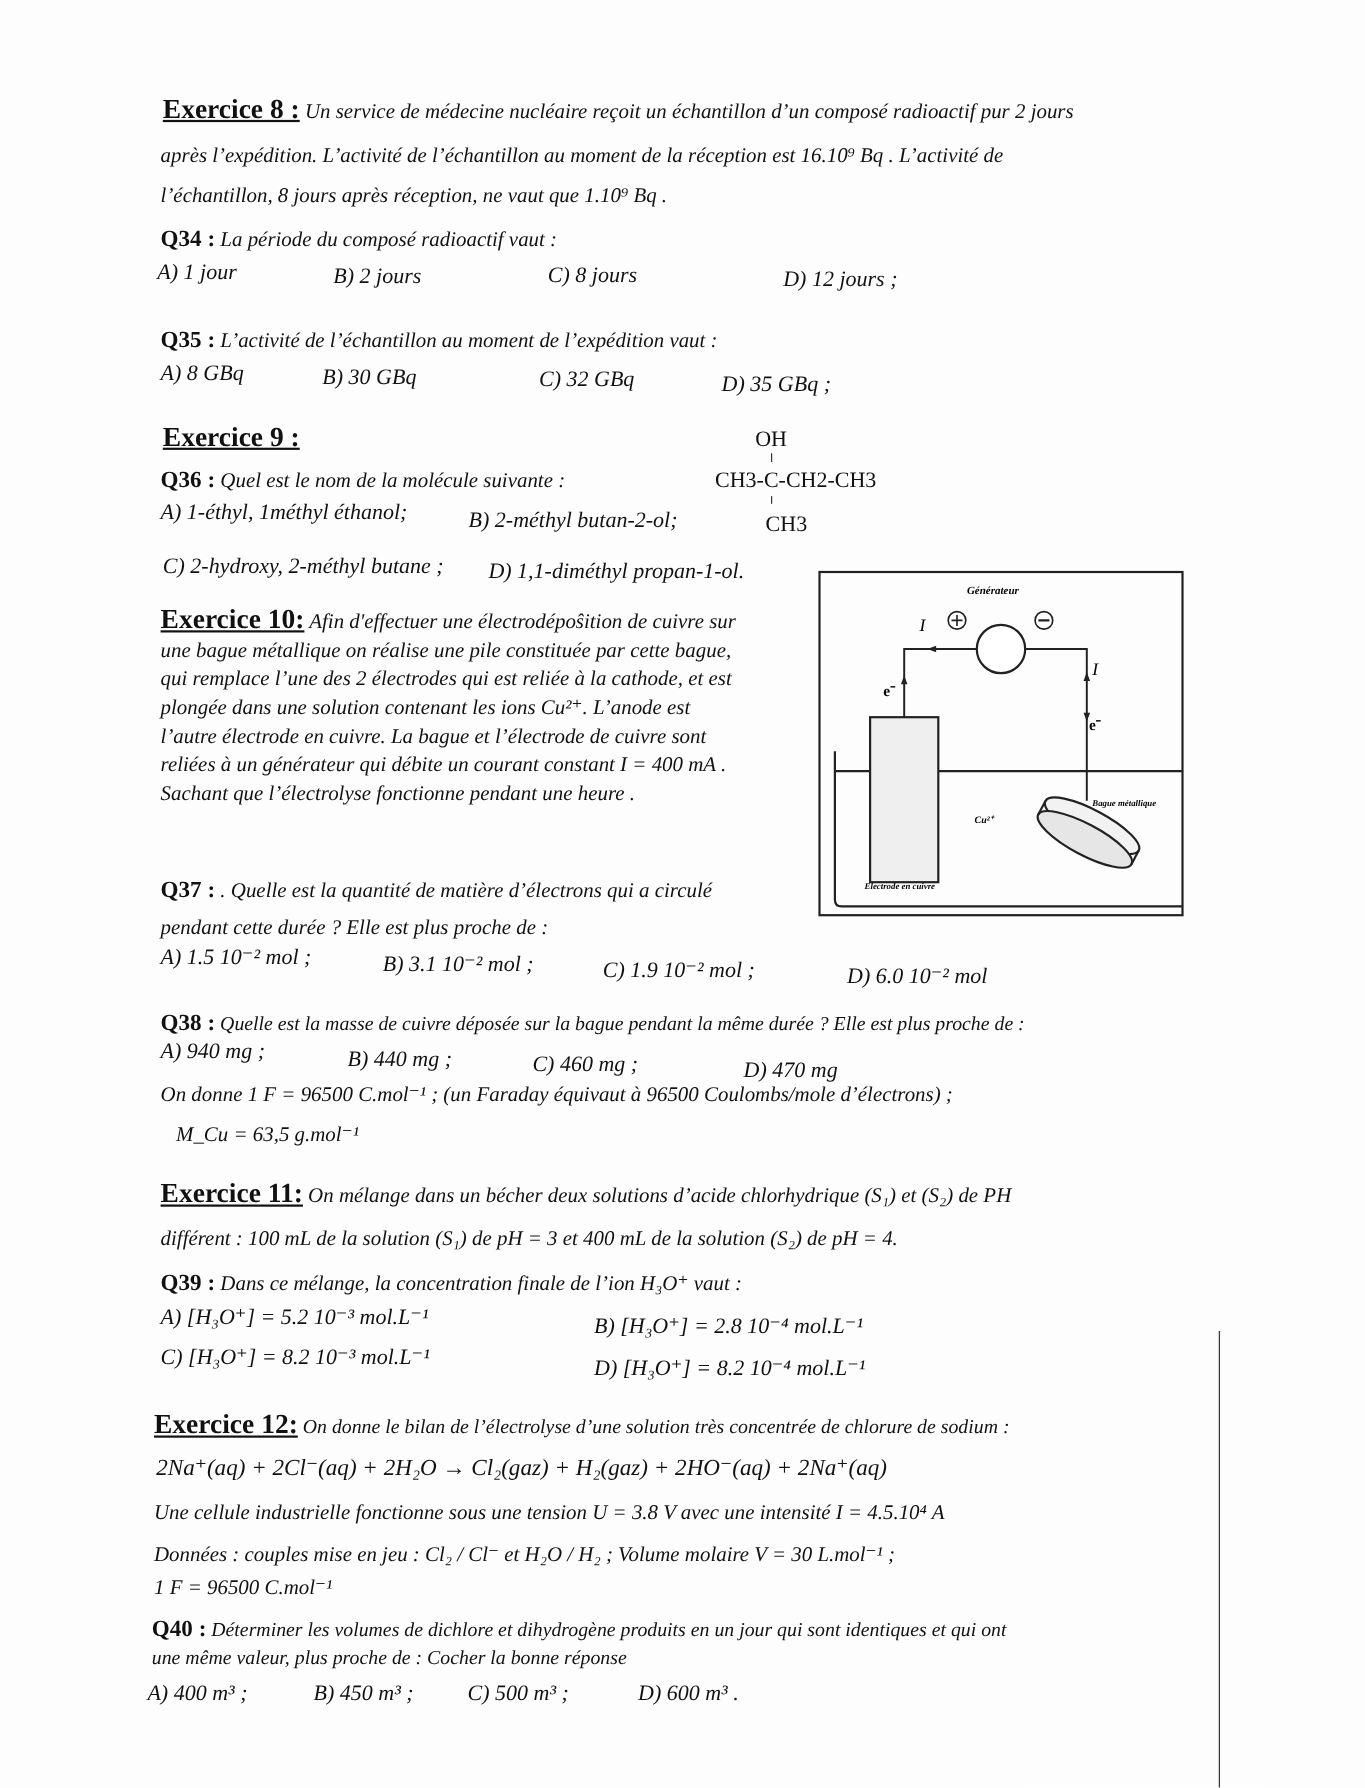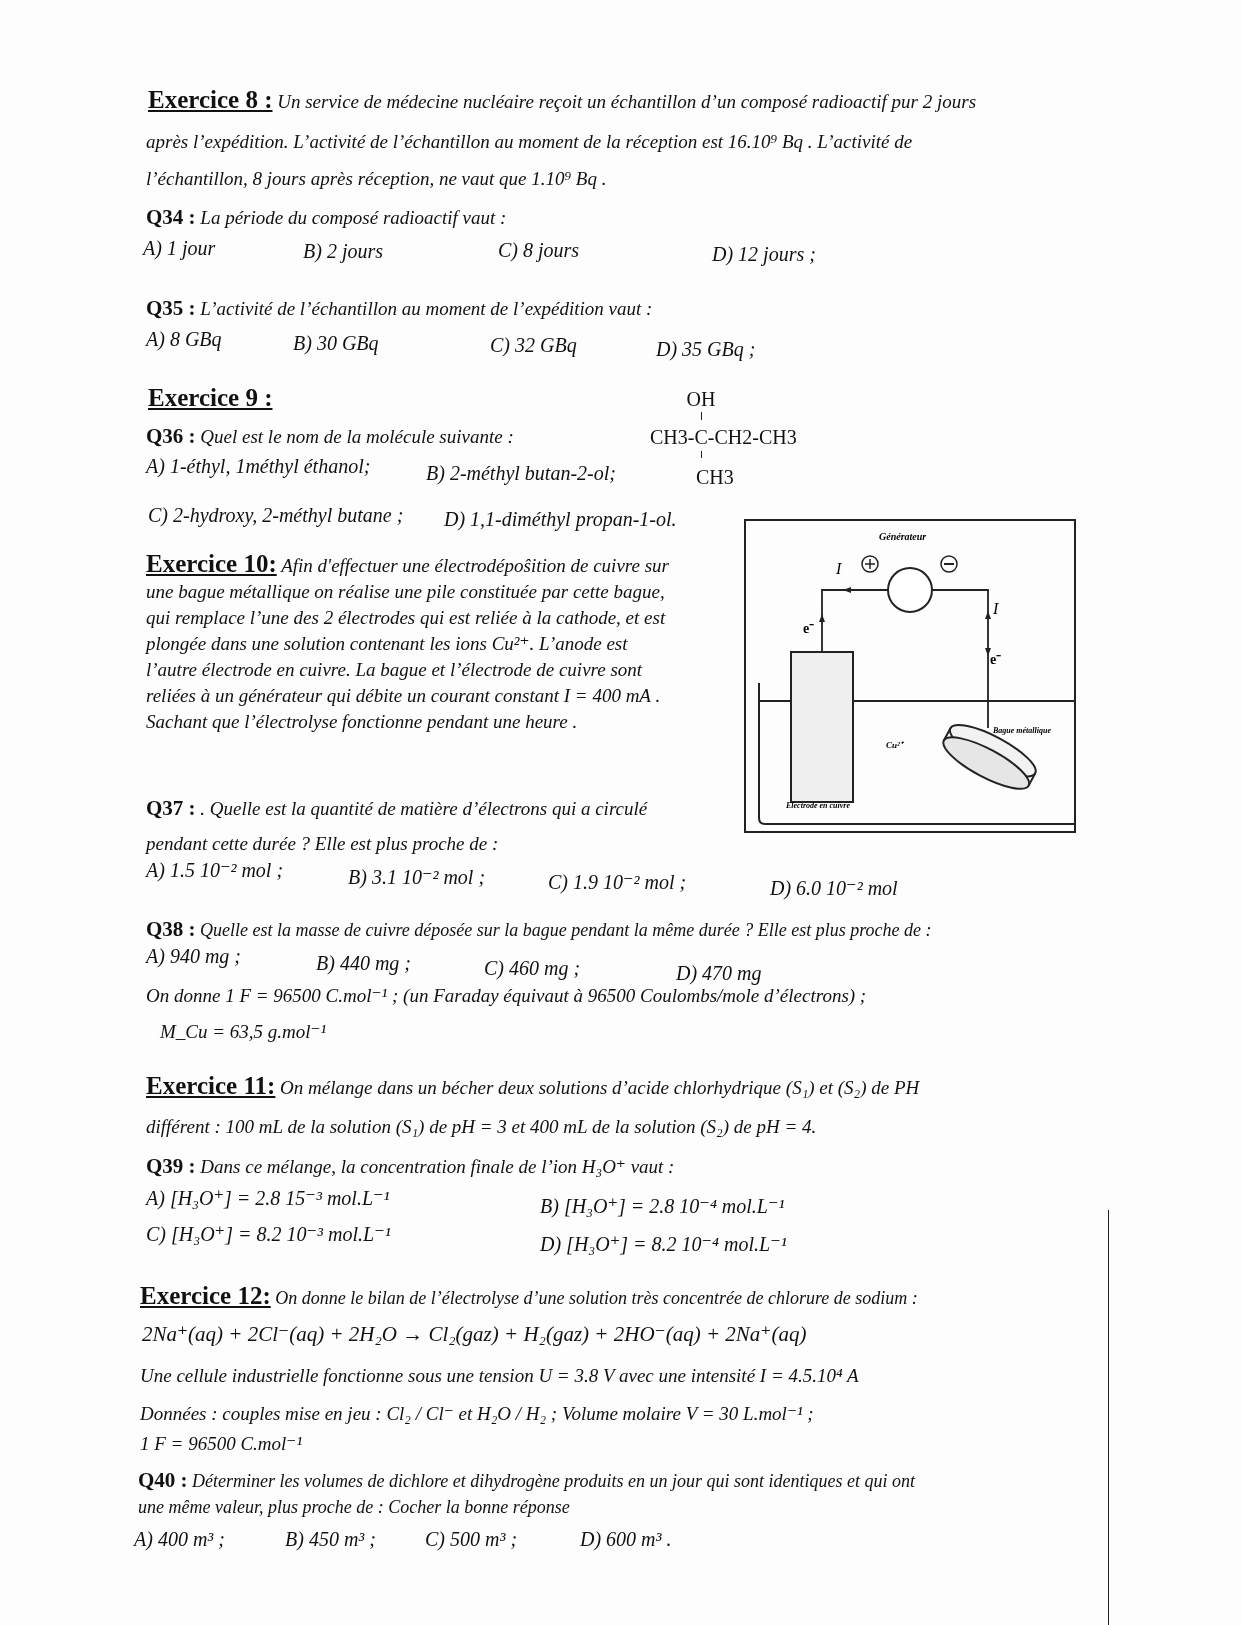--- a/index.html
+++ b/index.html
@@ -145,21 +145,21 @@
   <div class="line" style="left:146px;top:1074px;">
     <span class="ex-title">Exercice 11:</span>
     <span>On mélange dans un bécher deux solutions d’acide chlorhydrique  (S₁)  et  (S₂)  de PH</span>
   </div>
   <div class="line" style="left:146px;top:1115px;">différent :  100 mL  de la solution  (S₁)  de  pH = 3  et   400 mL  de la solution  (S₂)  de   pH = 4.</div>
 
   <div class="line" style="left:146px;top:1154px;">
     <span class="q-label">Q39 :</span>
     <span>Dans ce mélange, la concentration finale de l’ion  H₃O⁺  vaut :</span>
   </div>
-  <div class="opt" style="left:146px;top:1186px;">A)  [H₃O⁺] = 2.8 15⁻³  mol.L⁻¹</div>
+  <div class="opt" style="left:146px;top:1186px;">A)  [H₃O⁺] = 5.2 10⁻³  mol.L⁻¹</div>
   <div class="opt" style="left:540px;top:1194px;">B)     [H₃O⁺] = 2.8 10⁻⁴  mol.L⁻¹</div>
   <div class="opt" style="left:146px;top:1222px;">C)  [H₃O⁺] = 8.2 10⁻³  mol.L⁻¹</div>
   <div class="opt" style="left:540px;top:1232px;">D)     [H₃O⁺] = 8.2 10⁻⁴  mol.L⁻¹</div>
 
   <div class="line" style="left:140px;top:1284px;font-size:18px;">
     <span class="ex-title">Exercice 12:</span>
     <span>On donne le bilan de l’électrolyse d’une solution très concentrée de chlorure de sodium :</span>
   </div>
   <div class="line" style="left:142px;top:1322px;font-size:21px;">2Na⁺(aq) + 2Cl⁻(aq) + 2H₂O → Cl₂(gaz) + H₂(gaz) + 2HO⁻(aq) + 2Na⁺(aq)</div>
   <div class="line" style="left:140px;top:1364px;">Une cellule industrielle fonctionne sous une tension U = 3.8 V  avec une intensité  I = 4.5.10⁴ A</div>

